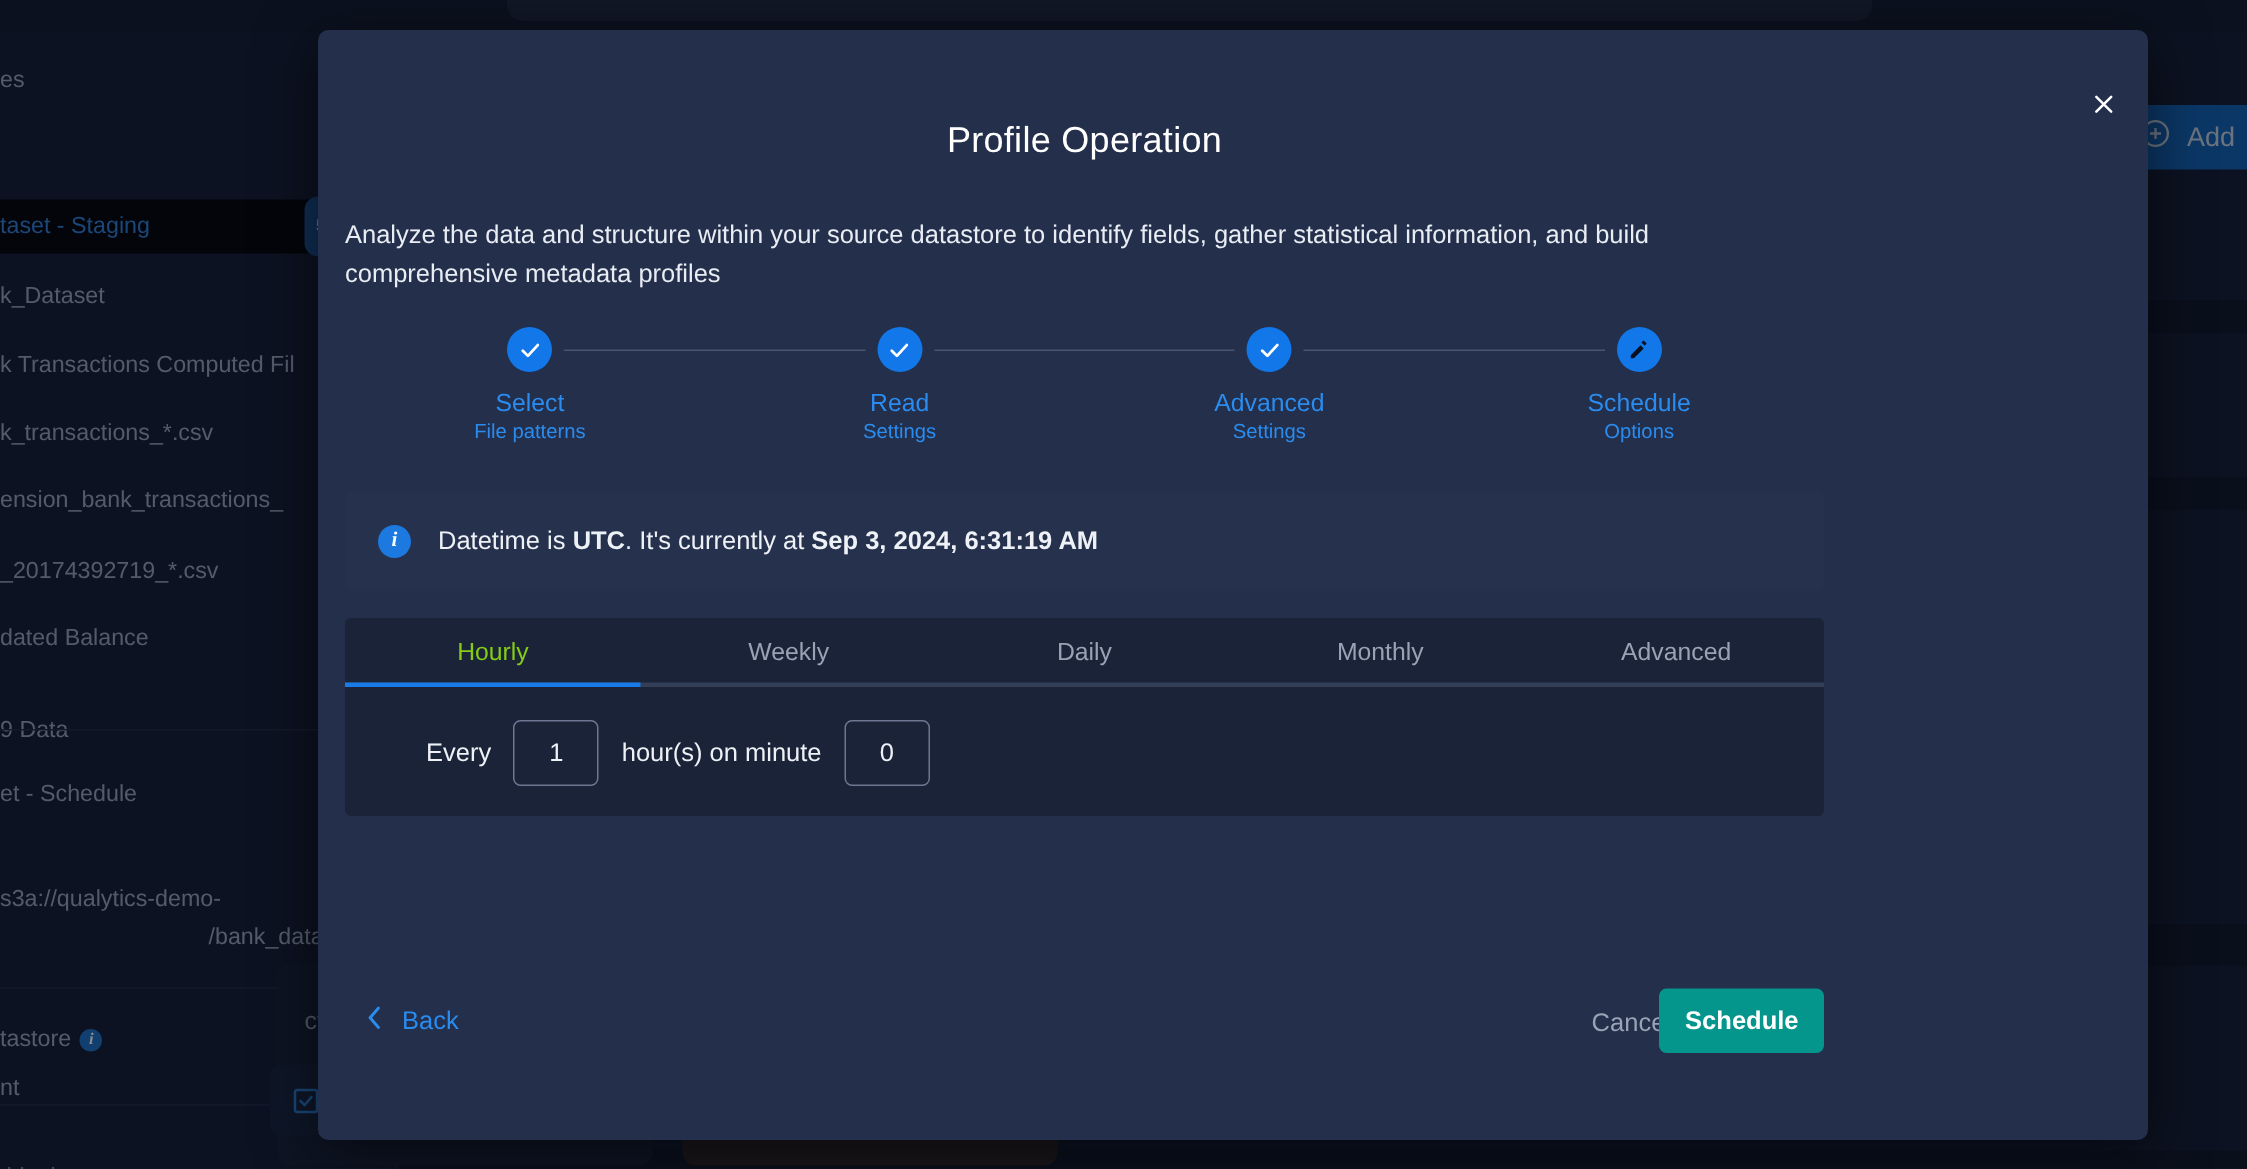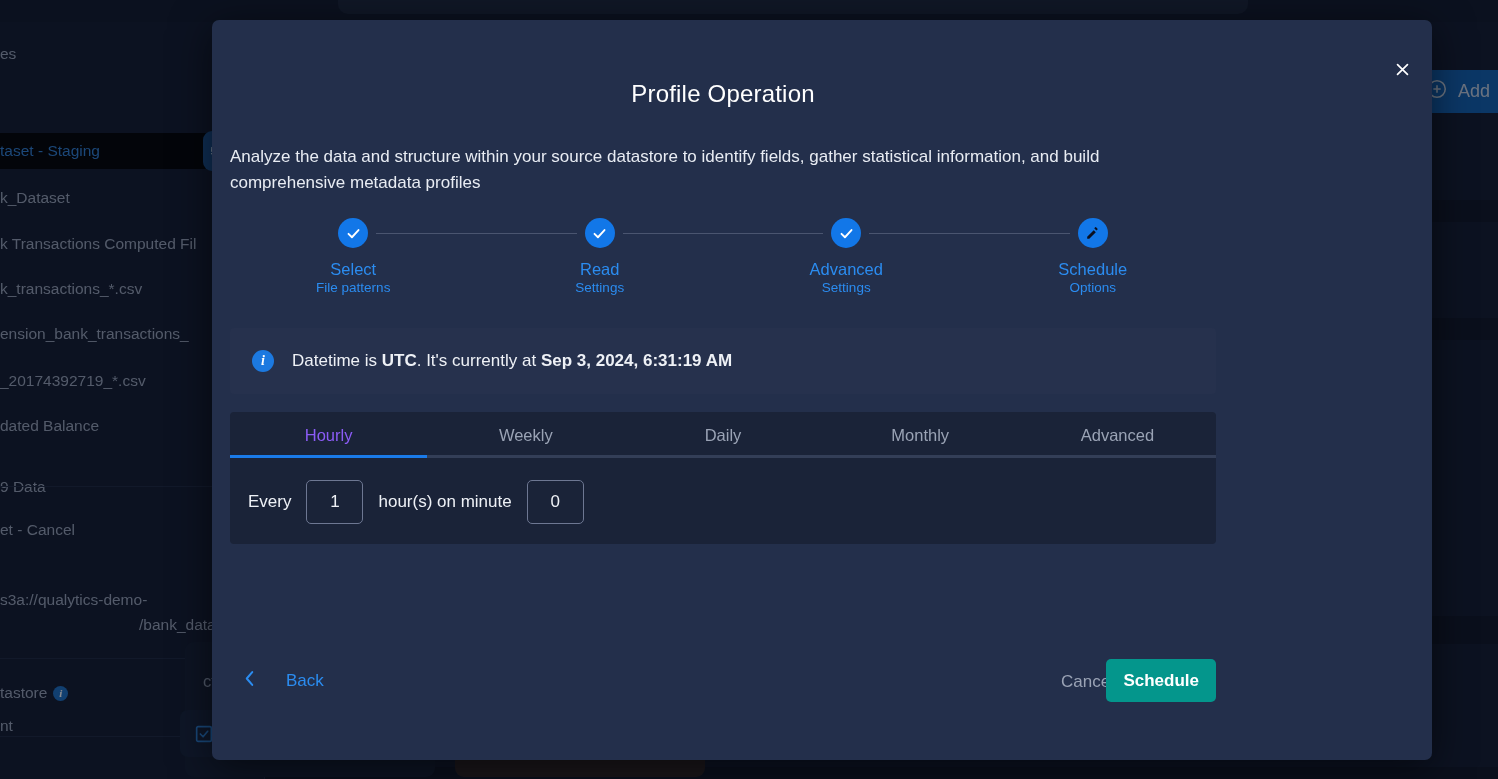--- a/index.html
+++ b/index.html
@@ -151,30 +151,30 @@
   
   #tabs-panel {
     position: absolute; left: 18px; top: 392px; width: 986px; height: 132px;
     background: #1a2338; border-radius: 4px; overflow: hidden;
   }
   #tabs-row { display: flex; height: 46px; position: relative; }
   .tab {
     flex: 1; display: flex; align-items: center; justify-content: center;
     color: #9aa3b5; font-size: 16.5px; cursor: pointer;
   }
-  .tab.active { color: #8b5cf6; }
+  .tab.active { color: #84cc16; }
   #tabs-underline {
     position: absolute; left: 0; bottom: 0; width: 100%; height: 3px; background: #333e57;
   }
   #tabs-underline-active {
     position: absolute; left: 0; bottom: 0; width: 197px; height: 3px; background: #1a7ae8;
   }
   #hourly-body {
     display: flex; align-items: center; gap: 15px; padding: 22px 0 0 18px;
-    color: #eef1f6; font-size: 17px;
+    color: #eef1f6; font-size: 17px; margin-left: 36px;
   }
   .num-input {
     width: 57px; height: 44px; border: 1px solid #6d7792; border-radius: 5px;
     background: transparent; color: #eef1f6; font-size: 17px;
     text-align: center; font-family: "Liberation Sans", sans-serif;
   }
 
   
   #schedule-name-highlight {
     position: absolute; left: 6px; top: 516px; width: 1010px; height: 110px;
@@ -190,21 +190,21 @@
     color: #e9edf4; font-size: 17px; padding: 0 14px;
     font-family: "Liberation Sans", sans-serif;
   }
 
   
   #modal-footer {
     position: absolute; left: 0; bottom: 0; width: 1022px; height: 112px;
   }
   #back-btn {
     position: absolute; left: 32px; top: 22px;
-    display: flex; align-items: center; gap: 31px;
+    display: flex; align-items: center; gap: 13px;
     color: #2b8cf0; font-size: 17px; cursor: pointer;
   }
   #cancel-btn {
     position: absolute; right: 120px; top: 24px;
     color: #9aa3b5; font-size: 17px; cursor: pointer; background: none; border: none;
     font-family: "Liberation Sans", sans-serif;
   }
   #submit-btn {
     position: absolute; right: 18px; top: 11px;
     background: #04968c; color: #ffffff; border: none;
@@ -225,21 +225,21 @@
     <div id="bg-left-rows">
         <div class="bg-left-row" style="top: 14px; height: 36px; line-height: 36px; padding-left: 0px;"><span>es</span></div>
         <div class="bg-left-row selected" style="top: 111px; height: 36px; line-height: 36px; padding-left: 0px;"><span>taset - Staging</span><span class="bg-badge">5</span></div>
         <div class="bg-left-row" style="top: 158px; height: 36px; line-height: 36px; padding-left: 0px;"><span>k_Dataset</span></div>
         <div class="bg-left-row" style="top: 204px; height: 36px; line-height: 36px; padding-left: 0px;"><span>k Transactions Computed Fil</span></div>
         <div class="bg-left-row" style="top: 249px; height: 36px; line-height: 36px; padding-left: 0px;"><span>k_transactions_*.csv</span></div>
         <div class="bg-left-row" style="top: 294px; height: 36px; line-height: 36px; padding-left: 0px;"><span>ension_bank_transactions_</span></div>
         <div class="bg-left-row" style="top: 341px; height: 36px; line-height: 36px; padding-left: 0px;"><span>_20174392719_*.csv</span></div>
         <div class="bg-left-row" style="top: 386px; height: 36px; line-height: 36px; padding-left: 0px;"><span>dated Balance</span></div>
         <div class="bg-left-row" style="top: 447px; height: 36px; line-height: 36px; padding-left: 0px;"><span>9 Data</span></div>
-        <div class="bg-left-row" style="top: 490px; height: 36px; line-height: 36px; padding-left: 0px;"><span>et - Cancel</span></div>
+        <div class="bg-left-row" style="top: 490px; height: 36px; line-height: 36px; padding-left: 0px;"><span>et - Schedule</span></div>
         <div class="bg-left-row" style="top: 560px; height: 36px; line-height: 36px; "><span>s3a://qualytics-demo-</span></div>
         <div class="bg-left-row" style="top: 585px; height: 36px; line-height: 36px; padding-left: 139px;"><span>/bank_data</span></div>
         <div class="bg-left-row" style="top: 653px; height: 36px; line-height: 36px; padding-left: 0px;"><span>tastore</span><span class="bg-info-dot">i</span></div>
         <div class="bg-left-row" style="top: 686px; height: 36px; line-height: 36px; padding-left: 0px;"><span>nt</span></div>
         <div class="bg-left-row" style="top: 745px; height: 36px; line-height: 36px; padding-left: 0px;"><span>this datastore</span></div>
         <div class="bg-divider" style="top: 464px;"></div>
         <div class="bg-divider" style="top: 636px;"></div>
         <div class="bg-divider" style="top: 714px;"></div>
       </div>
   </div>

